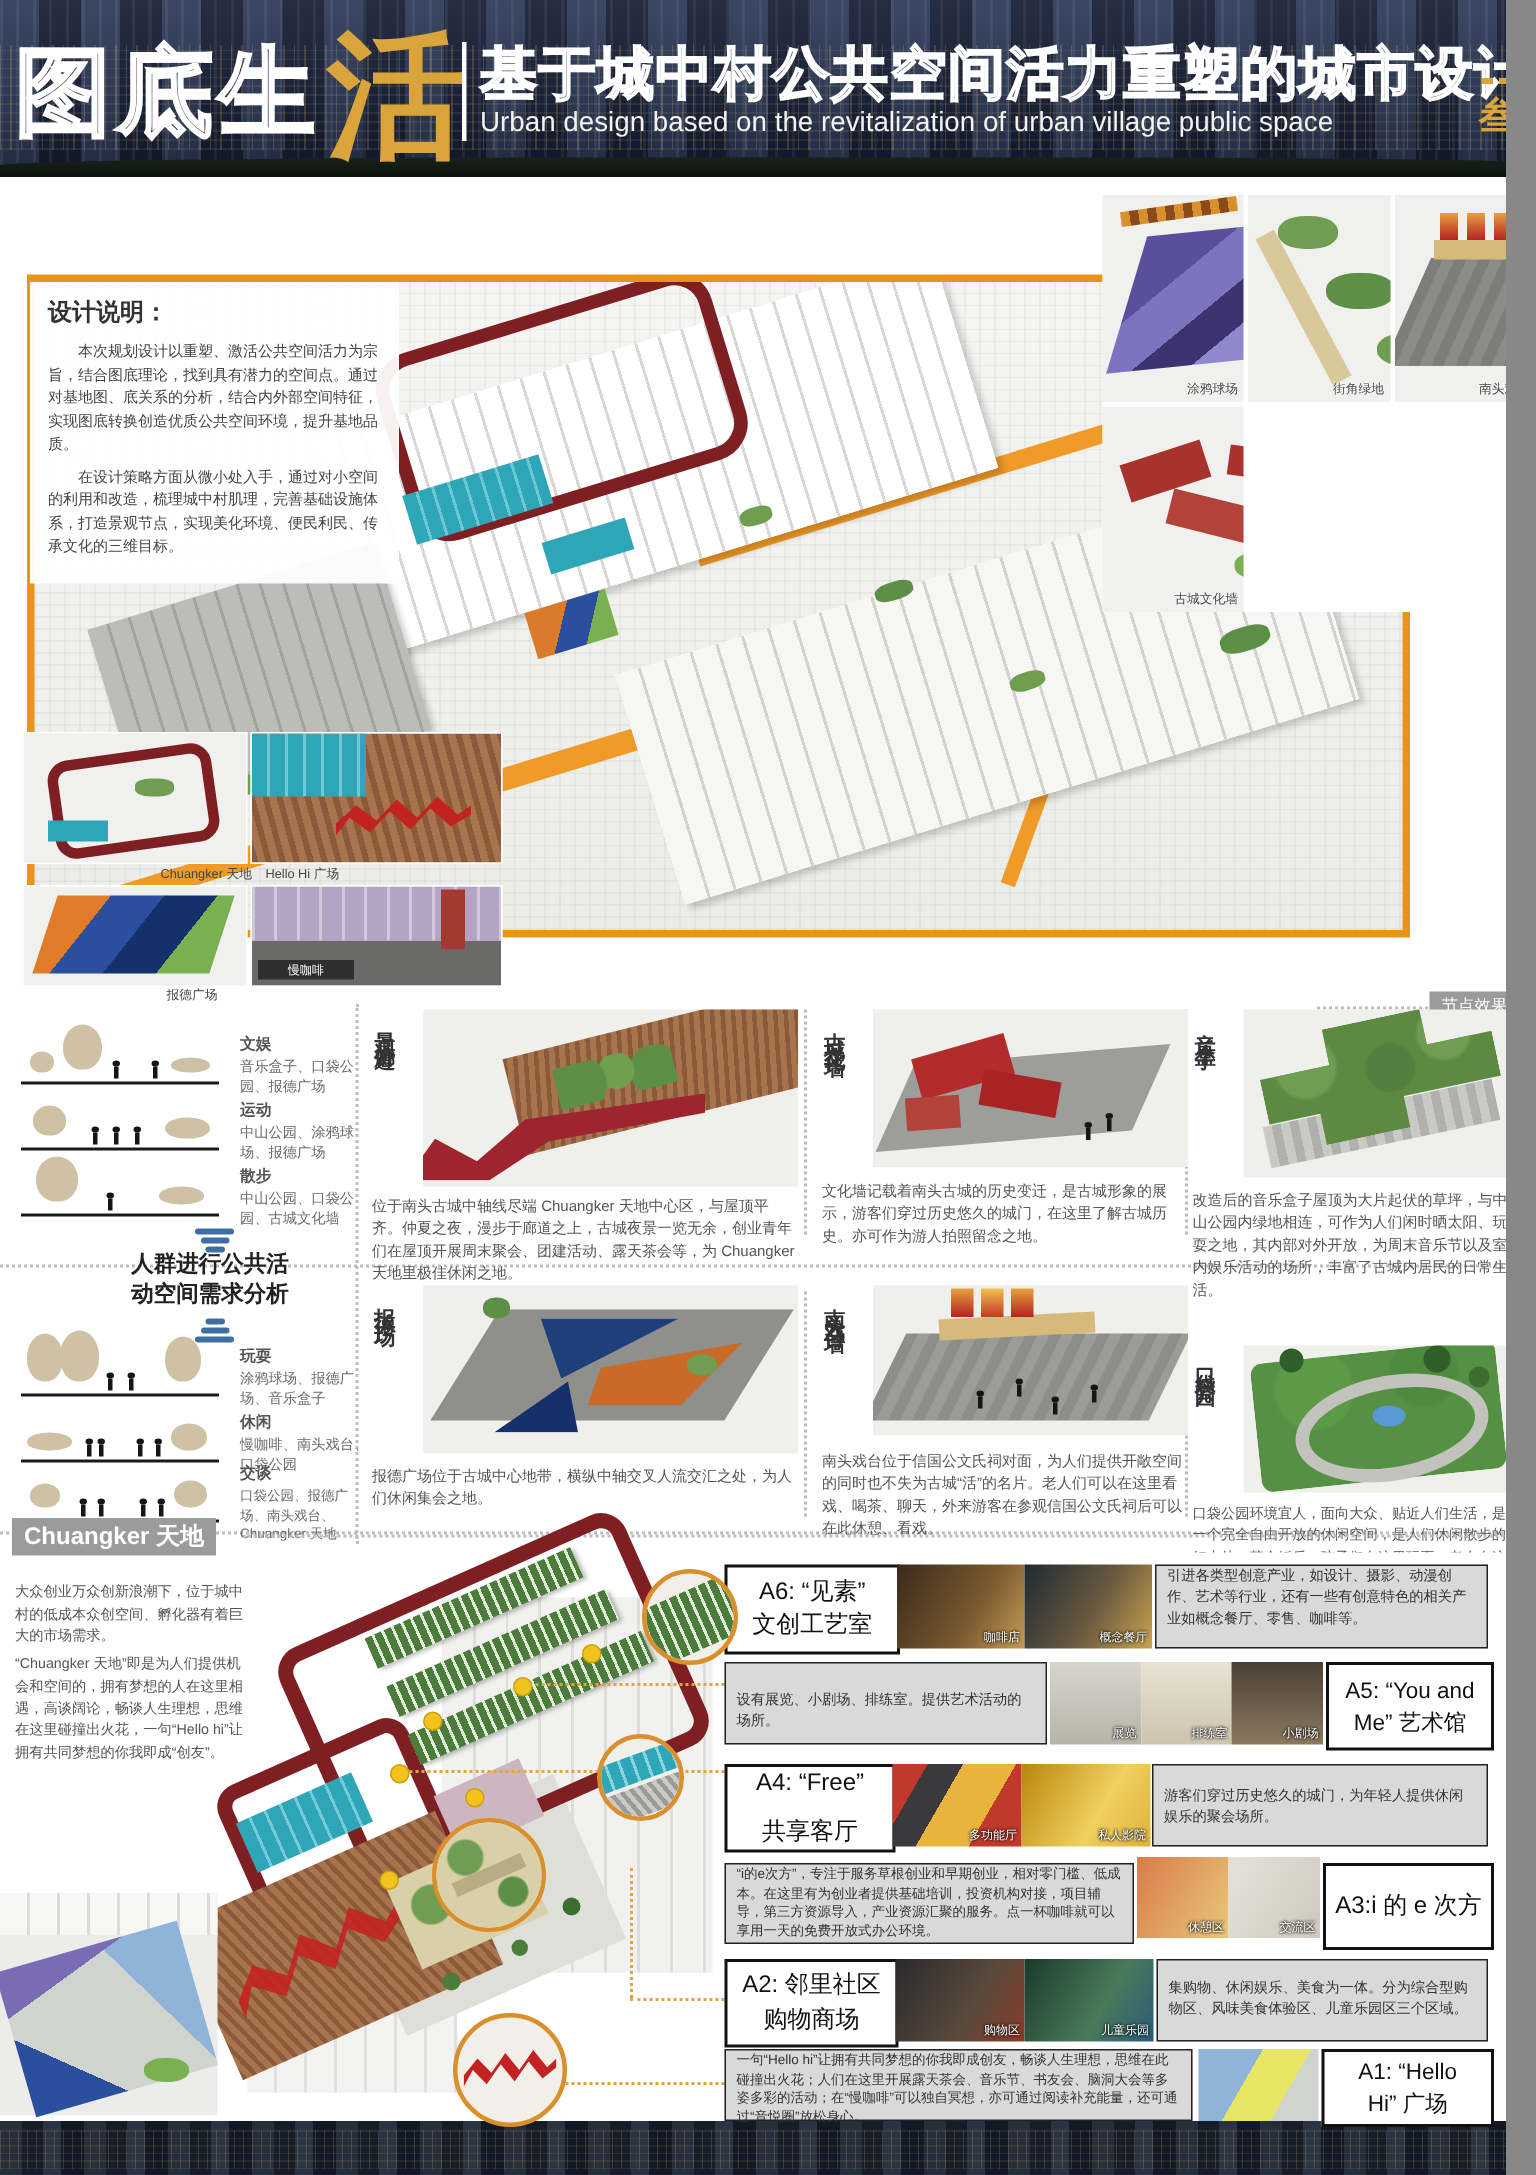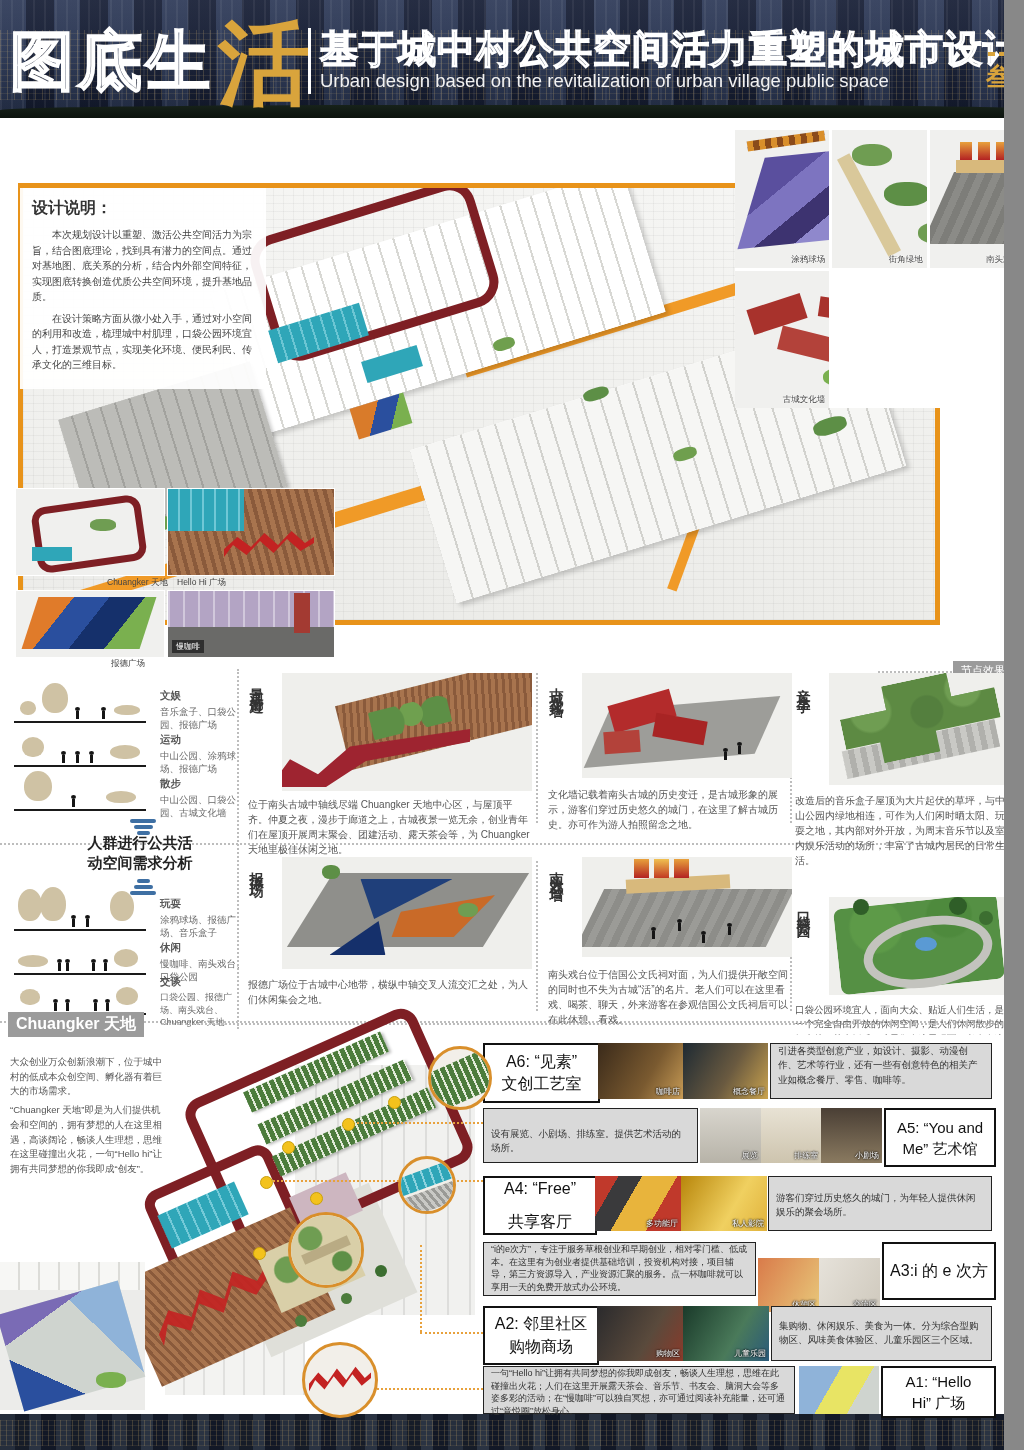--- a/index.html
+++ b/index.html
@@ -41,21 +41,21 @@
   .notes h3{margin:0 0 8px 0;font-size:16px;color:#333;}
   .notes p{margin:0 0 6px 0;font-size:10px;line-height:1.55;color:#444;text-indent:2em;}
   .thumbgrid{position:absolute;left:735px;top:12px;width:289px;height:278px;z-index:6;background:#fff;
        display:grid;grid-template-columns:1fr 1fr 1fr;grid-template-rows:1fr 1fr;gap:3px;}
   .tcell{position:relative;background:#f0f0ee;overflow:hidden;}
   .tlabel{position:absolute;right:4px;bottom:2px;font-size:8.5px;color:#444;
        text-shadow:0 0 2px #fff,0 0 2px #fff;}
   .btm-thumbs{position:absolute;left:15px;top:370px;width:320px;height:176px;z-index:6;}
   .bcell{position:absolute;background:#f0f0ee;overflow:hidden;border:1px solid #fff;}
   .blabel{font-size:8.5px;color:#444;position:absolute;}
-  .chiplab{position:absolute;left:4px;bottom:4px;background:#2f2f2f;color:#fff;font-size:8px;padding:1px 4px;}
+  .chiplab{position:absolute;left:4px;bottom:4px;background:#2f2f2f;color:#fff;font-size:8px;padding:1px 20px;}
   
   .nodes{position:absolute;left:0;top:665px;width:1024px;height:370px;background:#fff;}
   .chip{background:#9b9b9b;color:#fff;display:inline-block;padding:2px 8px;}
   .dhr{position:absolute;border-top:2px dotted #bdbdbd;}
   .dvr{position:absolute;border-left:2px dotted #bdbdbd;}
   .enddot{position:absolute;width:7px;height:7px;border-radius:50%;background:#a9a9a9;}
   .arow{position:absolute;left:14px;width:226px;}
   .scene{position:absolute;left:0;top:0;width:132px;height:32px;border-bottom:2px solid #1a1a1a;}
   .blob{position:absolute;background:#cfc2a4;border-radius:50% 50% 46% 46%;}
   .pp{position:absolute;bottom:2px;width:3px;height:8px;background:#151515;}
@@ -131,21 +131,21 @@
       <div class="a iso" style="left:470px;top:150px;width:22px;height:12px;background:#6f9f4e;border-radius:40%;"></div>
       <div class="a iso" style="left:560px;top:200px;width:26px;height:12px;background:#5d8f46;border-radius:40%;"></div>
       <div class="a iso" style="left:650px;top:260px;width:24px;height:12px;background:#6f9f4e;border-radius:40%;"></div>
       <div class="a iso" style="left:790px;top:230px;width:34px;height:16px;background:#5d8f46;border-radius:40%;"></div>
       <div class="a iso" style="left:120px;top:330px;width:30px;height:14px;background:#6f9f4e;border-radius:40%;"></div>
     </div>
 
     <div class="notes">
       <h3>设计说明：</h3>
       <p>本次规划设计以重塑、激活公共空间活力为宗旨，结合图底理论，找到具有潜力的空间点。通过对基地图、底关系的分析，结合内外部空间特征，实现图底转换创造优质公共空间环境，提升基地品质。</p>
-      <p>在设计策略方面从微小处入手，通过对小空间的利用和改造，梳理城中村肌理，口袋公园环境宜人，打造景观节点，实现美化环境、便民利民、传承文化的三维目标。</p>
+      <p>在设计策略方面从微小处入手，通过对小空间的利用和改造，梳理城中村肌理，完善基础设施体系，打造景观节点，实现美化环境、便民利民、传承文化的三维目标。</p>
     </div>
 
     <div class="thumbgrid">
       <div class="tcell">
         <div class="a" style="left:12px;top:6px;width:78px;height:10px;background:repeating-linear-gradient(90deg,#d98f2b 0 6px,#8a4a1a 6px 12px);transform:rotate(-8deg);"></div>
         <div class="a" style="left:18px;top:22px;width:104px;height:92px;background:linear-gradient(135deg,#5a4f9e 30%,#7d74c0 30% 55%,#3d3370 55% 75%,#8f88cc 75%);transform:skewX(-22deg) rotate(-6deg);"></div>
         <span class="tlabel">涂鸦球场</span>
       </div>
       <div class="tcell">
         <div class="a" style="left:20px;top:14px;width:40px;height:22px;background:#6f9d52;border-radius:45%;"></div>
@@ -477,21 +477,21 @@
       <div class="ph" style="background:linear-gradient(120deg,#c0392b 20%,#3a3a3c 20% 40%,#e8b43c 40% 70%,#c0392b 70%);">
         <span class="plab">多功能厅</span>
         </div>
       <div class="ph" style="background:linear-gradient(120deg,#b8860b,#f0d060 60%,#e0b23c);">
         <span class="plab">私人影院</span>
         </div>
     </div>
     <div class="gbox" style="left:768px;top:141px;width:224px;height:55px;padding-top:14px;">游客们穿过历史悠久的城门，为年轻人提供休闲娱乐的聚会场所。</div>
 
     <div class="gbox" style="left:483px;top:207px;width:273px;height:54px;font-size:9px;line-height:1.4;">“i的e次方”，专注于服务草根创业和早期创业，相对零门槛、低成本。在这里有为创业者提供基础培训，投资机构对接，项目辅导，第三方资源导入，产业资源汇聚的服务。点一杯咖啡就可以享用一天的免费开放式办公环境。</div>
-    <div class="photos" style="left:758px;top:223px;width:122px;height:54px;">
+    <div class="photos" style="left:758px;top:203px;width:122px;height:54px;">
       <div class="ph" style="background:linear-gradient(120deg,#d97b4a,#e8c87a);">
         <span class="plab">休憩区</span>
         </div>
       <div class="ph" style="background:linear-gradient(120deg,#e6e2da,#cfc9bd);">
         <span class="plab">交流区</span>
         </div>
     </div>
     <div class="tbox" style="left:882px;top:207px;width:110px;height:54px;">
       <div>A3:i 的 e 次方</div>
     </div>

